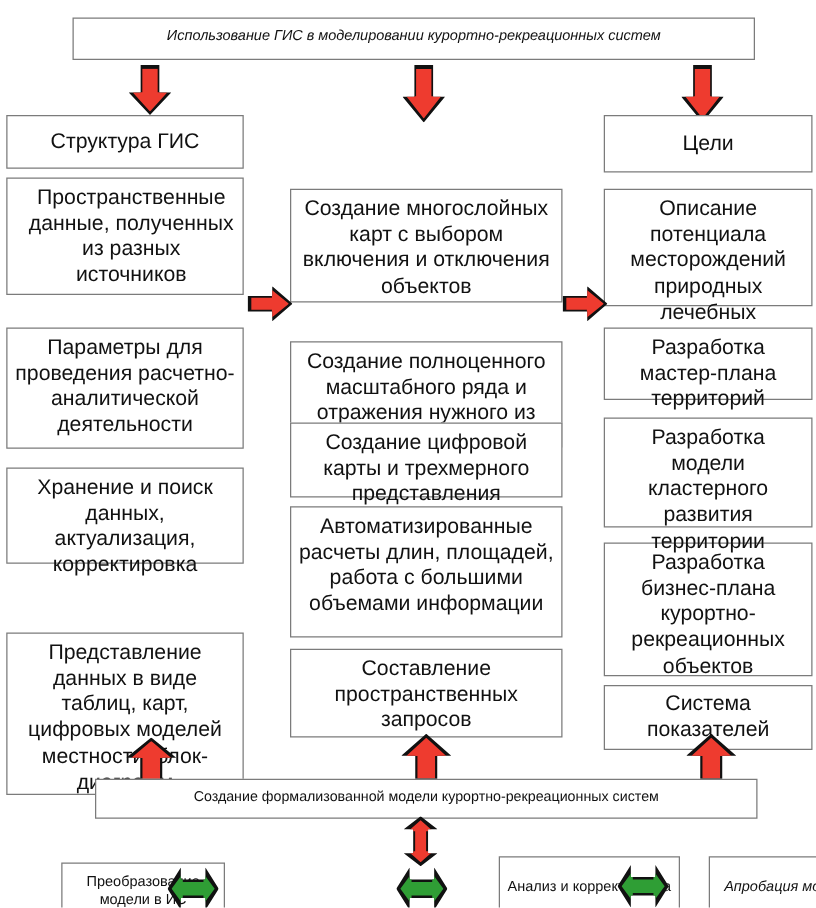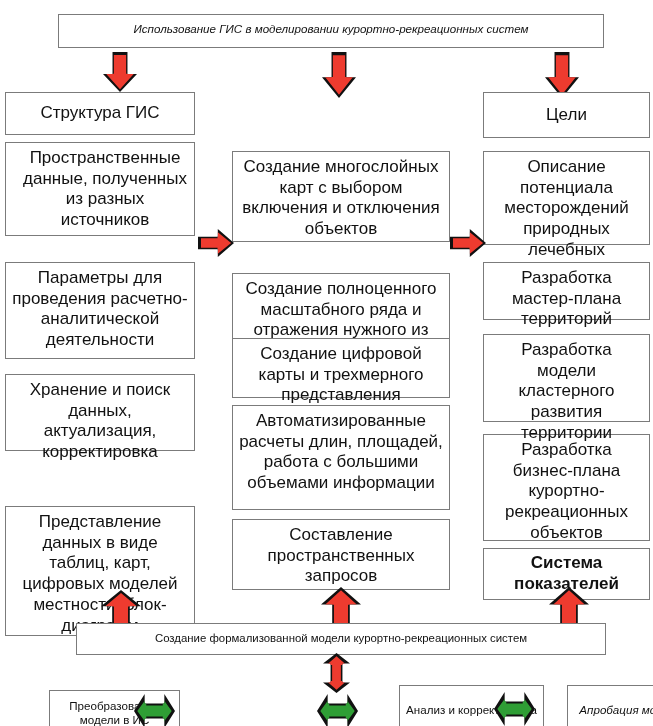--- a/index.html
+++ b/index.html
@@ -184,21 +184,21 @@
   </div>
   <div class="box top" style="left:483px;top:250px;width:167px;height:58px;">
     <span>Разработка мастер-плана территорий</span>
   </div>
   <div class="box top" style="left:483px;top:422px;width:167px;height:107px;">
     <span>Разработка бизнес-плана курортно-рекреационных объектов</span>
   </div>
   <div class="box top" style="left:483px;top:322px;width:167px;height:88px;">
     <span>Разработка модели кластерного развития территории</span>
   </div>
-  <div class="box mid" style="left:483px;top:536px;width:167px;height:52px;font-weight:bold;">
+  <div class="box mid" style="left:483px;top:536px;width:167px;height:52px;">
     <span>Система показателей</span>
   </div>
 
   <div class="arrow" style="left:198px;top:217px;width:36px;height:28px;">
     <div class="arr-right-outer">
         <div class="arr-right-inner"></div>
       </div>
   </div>
   <div class="arrow" style="left:450px;top:217px;width:36px;height:28px;">
     <div class="arr-right-outer">

